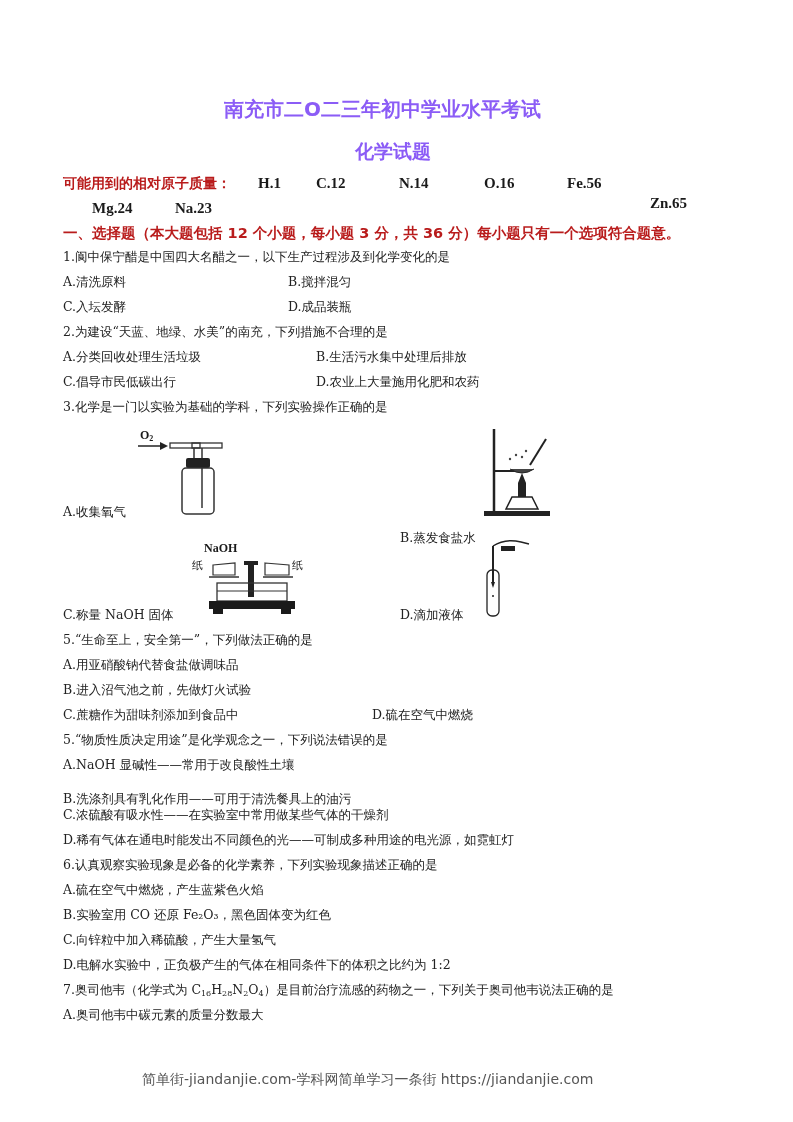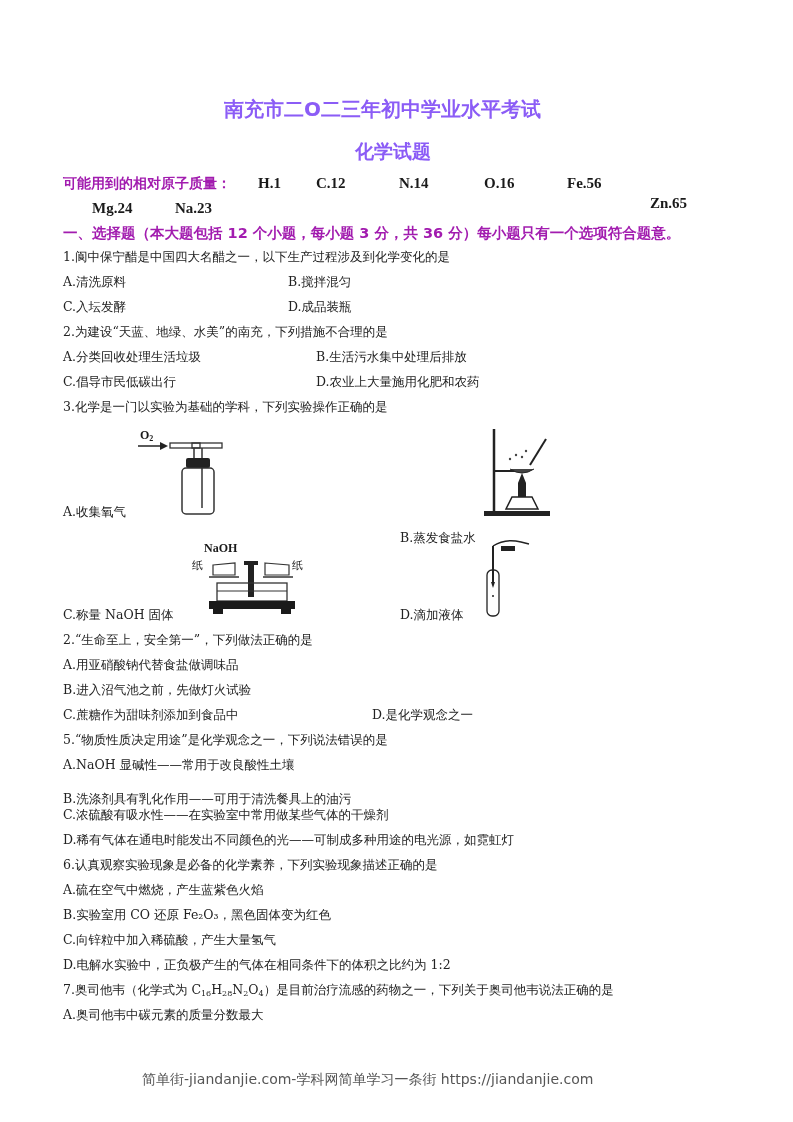--- a/index.html
+++ b/index.html
@@ -1,20 +1,20 @@
 <!DOCTYPE html>
 <html><head>
 <meta charset="utf-8">
 <style>
   html, body { margin: 0; padding: 0; background: #ffffff; }
   body { width: 793px; height: 1122px; position: relative; overflow: hidden;
          font-family: "DejaVu Serif", "Liberation Serif", serif; color: #1a1a1a; }
   .abs { position: absolute; white-space: nowrap; }
   .title { font-family: "DejaVu Sans", "Liberation Sans", sans-serif; font-weight: bold; font-size: 19px; color: #8b5cf6; }
-  .bold { font-family: "DejaVu Sans", "Liberation Sans", sans-serif; font-weight: bold; font-size: 14px; color: #a21caf; }
+  .bold { font-family: "DejaVu Sans", "Liberation Sans", sans-serif; font-weight: bold; font-size: 14px; color: #b91c1c; }
   .line { font-size: 12.5px; color: #222; }
   .mass { font-family: "Liberation Serif", serif; font-weight: bold; font-size: 15px; }
   .footer { font-family: "DejaVu Sans", "Liberation Sans", sans-serif; font-size: 14px; color: #555; }
   sub { font-size: 8px; vertical-align: -2px; }
   svg { position: absolute; }
 </style>
 </head>
 <body>
 
 <div class="abs title" style="left:224px;top:96px;font-size:20px;">南充市二O二三年初中学业水平考试</div>
@@ -96,25 +96,25 @@
 <svg style="left:485px;top:538px;" width="50" height="82">
   <path d="M8,8 Q20,0 36,4 L44,6" fill="none" stroke="#222" stroke-width="1.5"></path>
   <rect x="16" y="8" width="14" height="5" fill="#222"></rect>
   <line x1="8" y1="8" x2="8" y2="44" stroke="#222" stroke-width="2"></line>
   <polygon points="6,44 10,44 8,50" fill="#222"></polygon>
   <rect x="2" y="32" width="12" height="46" rx="5" fill="none" stroke="#222" stroke-width="1.3"></rect>
   <circle cx="8" cy="58" r="1" fill="#222"></circle>
 </svg>
 <div class="abs line" style="left:400px;top:607px;">D.滴加液体</div>
 
-<div class="abs line" style="left:63px;top:632px;">2.“生命至上，安全第一”，下列做法正确的是</div>
+<div class="abs line" style="left:63px;top:632px;">5.“生命至上，安全第一”，下列做法正确的是</div>
 <div class="abs line" style="left:63px;top:657px;">A.用亚硝酸钠代替食盐做调味品</div>
 <div class="abs line" style="left:63px;top:682px;">B.进入沼气池之前，先做灯火试验</div>
 <div class="abs line" style="left:63px;top:707px;text-align:center;">C.蔗糖作为甜味剂添加到食品中</div>
-<div class="abs line" style="left:372px;top:707px;">D.是化学观念之一</div>
+<div class="abs line" style="left:372px;top:707px;">D.硫在空气中燃烧</div>
 
 <div class="abs line" style="left:63px;top:732px;">5.“物质性质决定用途”是化学观念之一，下列说法错误的是</div>
 <div class="abs line" style="left:63px;top:757px;">A.NaOH 显碱性——常用于改良酸性土壤</div>
 <div class="abs line" style="left:63px;top:791px;">B.洗涤剂具有乳化作用——可用于清洗餐具上的油污</div>
 <div class="abs line" style="left:63px;top:807px;text-align:right;">C.浓硫酸有吸水性——在实验室中常用做某些气体的干燥剂</div>
 <div class="abs line" style="left:63px;top:832px;">D.稀有气体在通电时能发出不同颜色的光——可制成多种用途的电光源，如霓虹灯</div>
 
 <div class="abs line" style="left:63px;top:857px;">6.认真观察实验现象是必备的化学素养，下列实验现象描述正确的是</div>
 <div class="abs line" style="left:63px;top:882px;">A.硫在空气中燃烧，产生蓝紫色火焰</div>
 <div class="abs line" style="left:63px;top:907px;">B.实验室用 CO 还原 Fe₂O₃，黑色固体变为红色</div>

